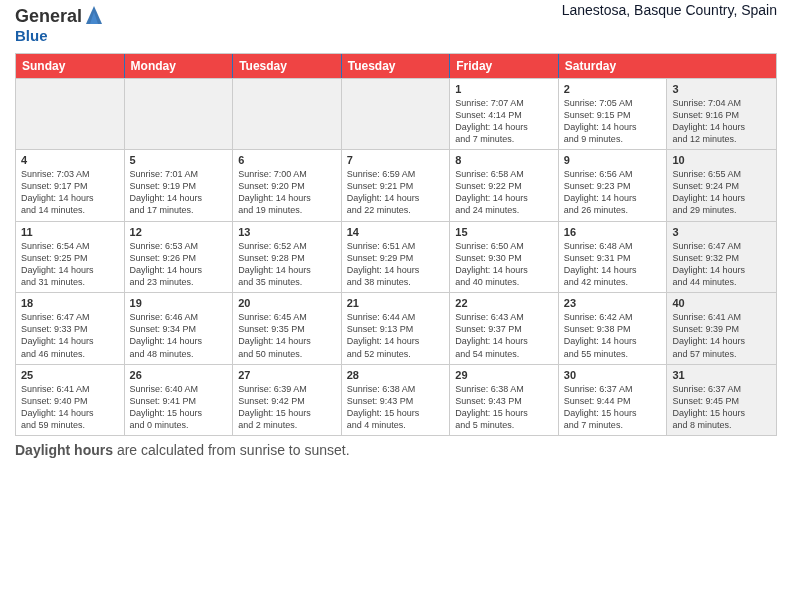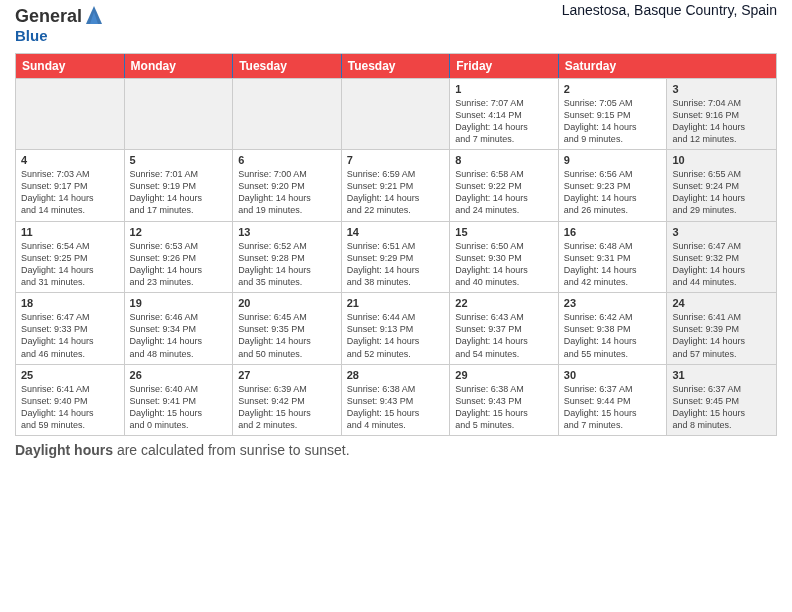--- a/index.html
+++ b/index.html
@@ -324,21 +324,21 @@
             <div class="cell-line">and 54 minutes.</div>
           </div>
           <div class="cal-cell">
             <div class="day-num">23</div>
             <div class="cell-line">Sunrise: 6:42 AM</div>
             <div class="cell-line">Sunset: 9:38 PM</div>
             <div class="cell-line">Daylight: 14 hours</div>
             <div class="cell-line">and 55 minutes.</div>
           </div>
           <div class="cal-cell shaded">
-            <div class="day-num">24</div>
+            <div class="day-num">40</div>
             <div class="cell-line">Sunrise: 6:41 AM</div>
             <div class="cell-line">Sunset: 9:39 PM</div>
             <div class="cell-line">Daylight: 14 hours</div>
             <div class="cell-line">and 57 minutes.</div>
           </div>
         </div>
         <div class="cal-row">
           <div class="cal-cell">
             <div class="day-num">25</div>
             <div class="cell-line">Sunrise: 6:41 AM</div>

